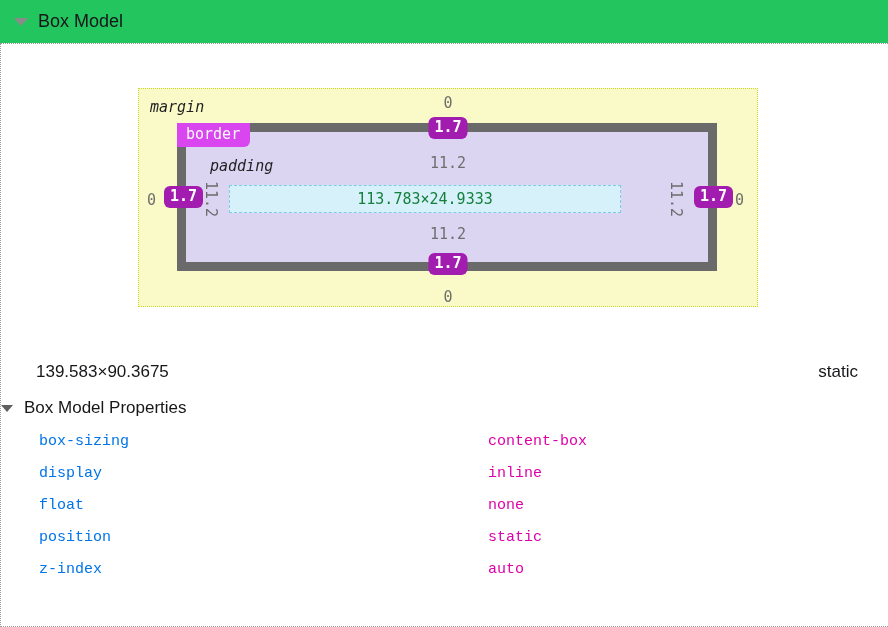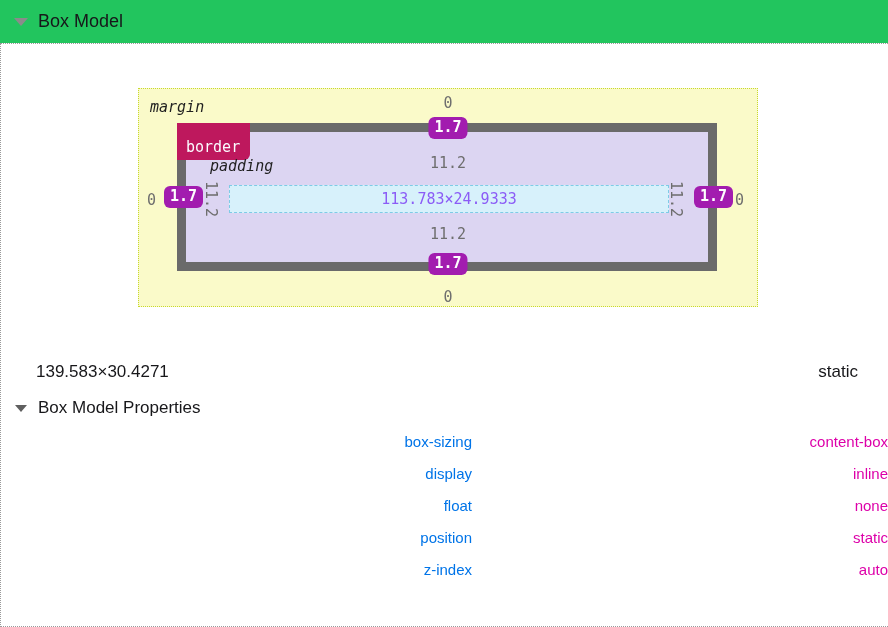--- a/index.html
+++ b/index.html
@@ -52,32 +52,32 @@
     border: 1px dotted #c8d92f;
   }
   .border-box {
     position: absolute; left: 39px; top: 35px;
     width: 540px; height: 148px;
     background: #dcd5f2;
     border: 9px solid #6a6a6a;
   }
   .content-box {
     position: absolute; left: 91px; top: 97px;
-    width: 440px; height: 28px;
+    width: 392px; height: 28px;
     background: #d7f1fb;
     border: 1px dashed #7ecbe6;
     display: flex; align-items: center; justify-content: center;
-    color: #8b5cf6;
+    color: #15803d;
   }
   .layer-label { position: absolute; color: #1f1f1f; font-style: italic; }
   .margin-label  { left: 12px; top: 10px; }
   .border-label {
     position: absolute; left: 39px; top: 35px;
-    background: #be185d; color: #fbfbfe;
-    padding: 15px 10px 4px 9px;
+    background: #d946ef; color: #fbfbfe;
+    padding: 2px 10px 4px 9px;
     border-radius: 0 0 6px 0;
   }
   .padding-label { left: 72px; top: 69px; }
 
   .bm-value { position: absolute; color: #6e6e6e; cursor: pointer; }
   .center-h { left: 0; right: 0; text-align: center; }
   .v-top-margin    { top: 6px; }
   .v-top-padding   { top: 66px; }
   .v-bottom-padding{ top: 137px; }
   .v-bottom-margin { top: 200px; }
@@ -108,39 +108,37 @@
     margin-top: 55px;
     display: flex; justify-content: space-between; align-items: baseline;
     padding: 0 30px 0 35px;
     font-size: 17px; color: #17171a;
   }
 
   
   .props-header {
     margin-top: 16px;
     display: flex; align-items: center;
-    padding-left: 14px;
   }
   .props-header .twisty {
     border-left-width: 6px; border-right-width: 6px;
     border-top: 7px solid #5f5f5f;
     margin-right: 11px;
   }
   .props-title { font-size: 17px; color: #17171a; }
 
   .props-list { margin-top: 7px; }
   .prop-row {
     height: 32px;
     display: grid;
     grid-template-columns: 449px 1fr;
     align-items: center;
-    padding-left: 22px;
-    font-family: Liberation Sans, sans-serif;
+    padding-left: 38px;
+    font-family: Liberation Mono, monospace;
     font-size: 15px;
-    text-align: right;
   }
   .prop-name  { color: #0074e8; }
   .prop-value { color: #dd00a9; }
 </style>
 </head>
 <body>
 
 <div class="panel-header">
   <span class="twisty"></span>
   <span class="panel-title">Box Model</span>
@@ -170,21 +168,21 @@
     <span class="bm-value v-left-margin">0</span>
     <span class="badge badge-left">1.7</span>
     <span class="bm-value v-side-rot v-left-padding">11.2</span>
 
     <span class="bm-value v-side-rot v-right-padding">11.2</span>
     <span class="badge badge-right">1.7</span>
     <span class="bm-value v-right-margin">0</span>
   </div>
 
   <div class="summary-row">
-    <span>139.583×30.4271</span>
+    <span>139.583×90.3675</span>
     <span>static</span>
   </div>
 
   <div class="props-header">
     <span class="twisty"></span>
     <span class="props-title">Box Model Properties</span>
   </div>
 
   <div class="props-list">
     <div class="prop-row">

